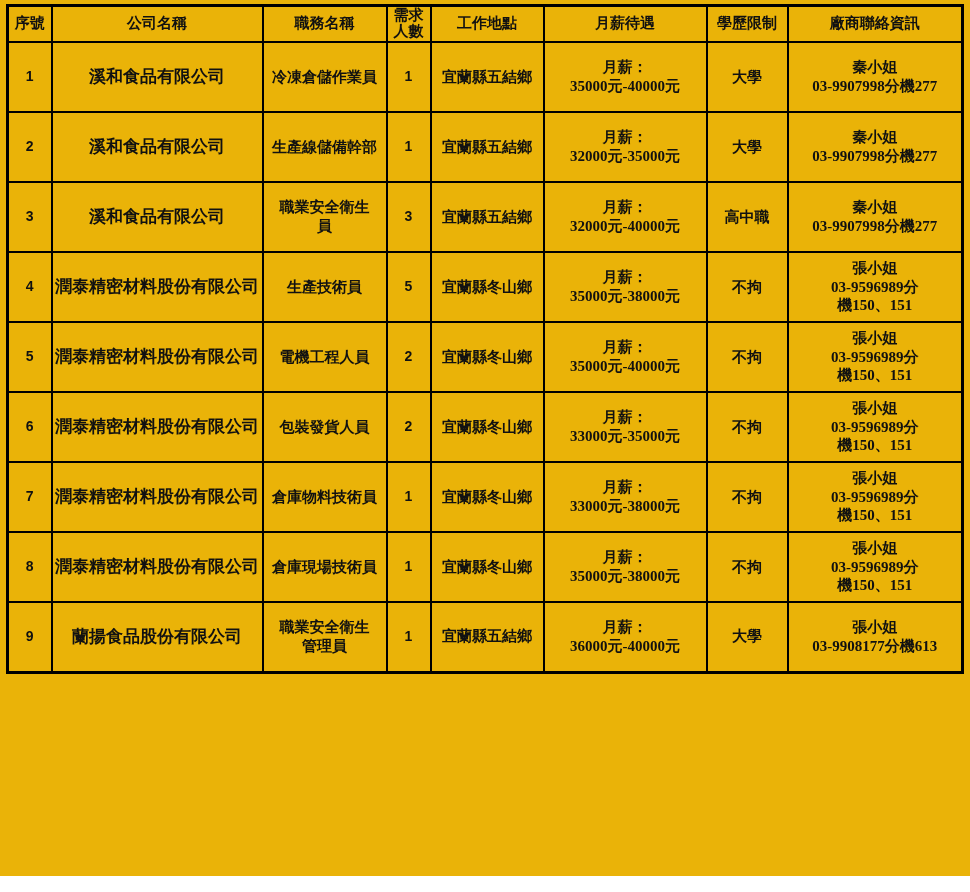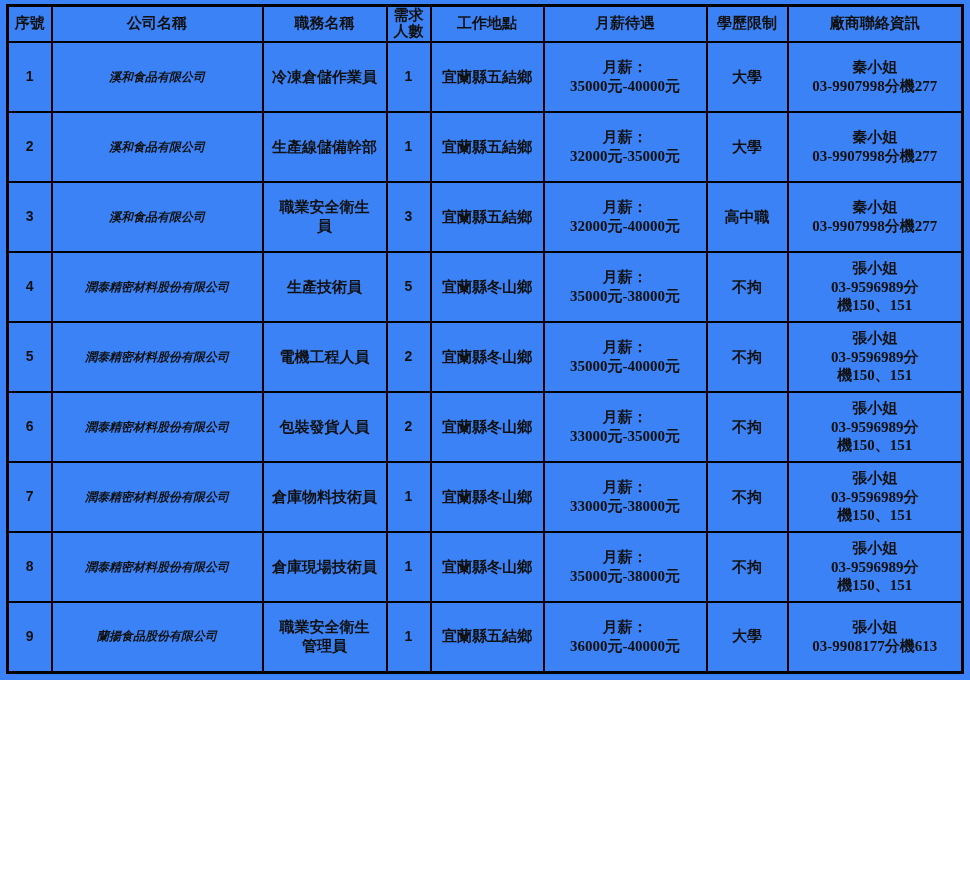--- a/index.html
+++ b/index.html
@@ -6,22 +6,22 @@
     margin: 0;
     padding: 0;
     background: #ffffff;
     width: 970px;
     height: 892px;
     overflow: hidden;
   }
   .page {
     position: relative;
     width: 970px;
-    height: 680px;
-    background: #3b82f6;
+    height: 876px;
+    background: #eab308;
   }
   table.job-table {
     position: absolute;
     left: 6px;
     top: 4px;
     width: 955px;
     border-collapse: collapse;
     table-layout: fixed;
     border: 3px solid #000000;
   }
@@ -46,21 +46,21 @@
     height: 70px;
   }
   .job-table td {
     font-size: 15px;
   }
   td.c-seq, td.c-count {
     font-family: "Liberation Sans", "DejaVu Sans", sans-serif;
     font-size: 14px;
     font-weight: bold;
   }
-  td.c-company { font-size: 12px; font-style: italic; }
+  td.c-company { font-size: 17px; }
   td.c-salary, td.c-contact { font-size: 15px; }
   
   col.w-seq      { width: 44px; }
   col.w-company  { width: 211px; }
   col.w-title    { width: 124px; }
   col.w-count    { width: 44px; }
   col.w-location { width: 113px; }
   col.w-salary   { width: 163px; }
   col.w-edu      { width: 81px; }
   col.w-contact  { width: 175px; }

